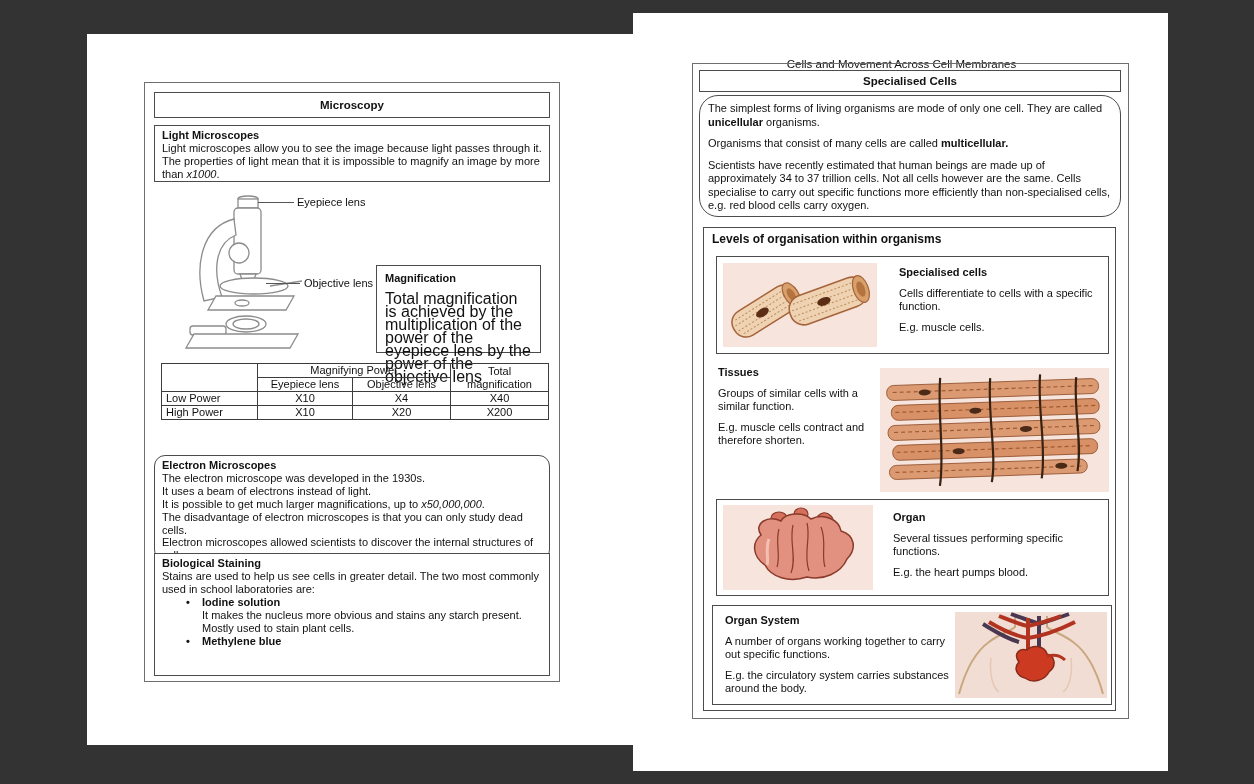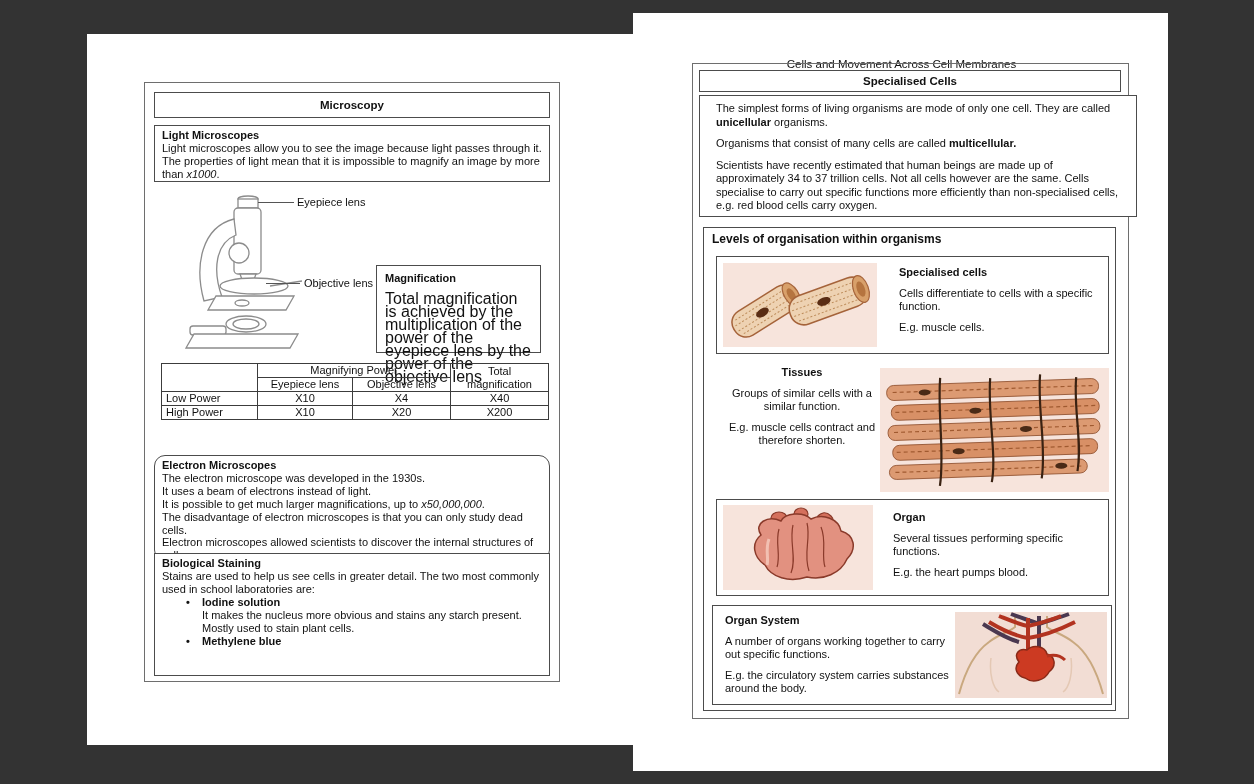--- a/index.html
+++ b/index.html
@@ -35,32 +35,32 @@
   #lp-table td.rowlab{text-align:left;width:87px;}
   #lp-table td.c2{width:86px;} #lp-table td.c3{width:89px;} #lp-table td.c4{width:89px;}
   #lp-electron{left:9px;top:372px;width:380px;height:98px;padding:3px 7px;border-radius:11px;}
   #lp-electron div{font-size:11px;line-height:12.9px;}
   #lp-stain{left:9px;top:470px;width:380px;height:115px;padding:3px 7px;}
   .bullet-item{position:relative;padding-left:40px;}
   .bullet-item::before{content:"\2022";position:absolute;left:24px;font-weight:bold;}
   
   #rp-box{left:51px;top:50px;width:435px;height:654px;margin-left:8px;}
   #rp-header{left:6px;top:6px;width:420px;height:20px;line-height:20px;}
-  #rp-intro{left:6px;top:31px;width:404px;height:108px;padding:6px 16px;}
+  #rp-intro{left:6px;top:31px;width:404px;height:108px;padding:6px 8px;border-radius:19px;}
   #rp-intro p{margin:0 0 8px 0;}
   #rp-levels{left:10px;top:163px;width:411px;height:482px;}
   .levels-heading{left:8px;top:4px;font-size:12px;}
   .illus{display:block;}
   .card-heading{font-size:11px;font-weight:bold;margin:0 0 7px 0;}
   .card-body{margin:0 0 7px 0;}
   .card-example{margin:0;}
   #spec-box{left:12px;top:28px;width:391px;height:96px;}
   #spec-box .illus{position:absolute;left:6px;top:6px;}
   #spec-text{left:182px;top:9px;width:206px;}
-  #tissues-text{left:14px;top:138px;width:168px;text-align:center;}
+  #tissues-text{left:14px;top:138px;width:168px;}
   #tissue-illus{left:176px;top:140px;}
   #organ-box{left:12px;top:271px;width:391px;height:95px;}
   #organ-box .illus{position:absolute;left:6px;top:5px;}
   #organ-text{left:176px;top:11px;width:205px;}
   #os-box{left:8px;top:377px;width:398px;height:98px;}
   #os-text{left:12px;top:8px;width:232px;}
   #os-illus{left:242px;top:6px;}
 </style>
 </head>
 <body>

